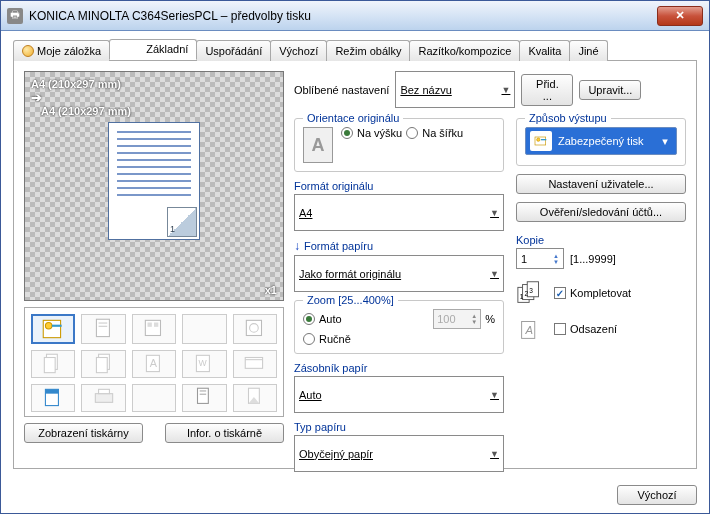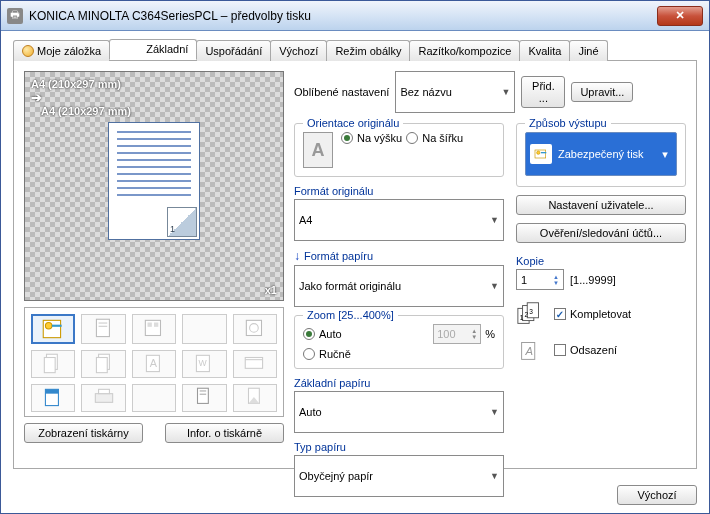--- a/index.html
+++ b/index.html
@@ -32,40 +32,40 @@
 .thumb-grid { border: 1px solid #aaa; padding: 6px; display: grid; grid-template-columns: repeat(5,1fr); gap: 6px; height: 110px; }
 .thumb { border: 1px solid #ccc; display: flex; align-items: center; justify-content: center; background: #fafafa; }
 .thumb.selected { border: 2px solid #3b78c7; background: #eaf2fb; }
 .thumb svg { width: 26px; height: 26px; }
 
 .left-buttons { display: flex; gap: 22px; }
 .btn { border: 1px solid #8a8a8a; background: linear-gradient(#fefefe,#e4e4e4); border-radius: 3px; padding: 3px 8px; font-size: 11px; cursor: pointer; text-align: center; }
 .btn.wide { flex: 1; }
 
 .mid-col { width: 210px; display: flex; flex-direction: column; gap: 8px; }
-.select { border: 1px solid #8a8a8a; background: #fff; padding: 20px 4px; font-size: 11px; height: 37px; display: flex; align-items: center; justify-content: space-between; }
+.select { border: 1px solid #8a8a8a; background: #fff; padding: 0 4px; font-size: 11px; height: 37px; display: flex; align-items: center; justify-content: space-between; text-decoration: underline; }
 .select .arrow { font-size: 9px; color: #555; }
 .fieldset { border: 1px solid #c8c8c8; border-radius: 3px; padding: 8px 8px 8px 8px; position: relative; }
 .fieldset-legend { position: absolute; top: -7px; left: 8px; background: #fff; padding: 0 4px; font-size: 11px; color: #003399; }
 .orient-row { display: flex; gap: 8px; align-items: flex-start; }
 .orient-icon { width: 30px; height: 36px; border: 1px solid #999; background: #f0f0f0; display: flex; align-items: center; justify-content: center; color: #999; font-size: 18px; font-weight: bold; }
 .radio-group { display: flex; flex-direction: row; gap: 4px; }
 .radio-row { display: flex; align-items: center; gap: 4px; }
 .radio { width: 12px; height: 12px; border: 1px solid #777; border-radius: 6px; display: inline-flex; align-items: center; justify-content: center; }
 .radio.checked::after { content: ""; width: 6px; height: 6px; background: #3a7a3a; border-radius: 3px; }
 .label { font-size: 11px; }
 .blue-label { color: #003399; font-size: 11px; }
 .down-arrow { color: #1040c0; font-size: 12px; font-weight: bold; }
 .zoom-row { display: flex; align-items: center; gap: 6px; }
 .spinbox { width: 48px; border: 1px solid #aaa; background: #f3f3f3; color: #aaa; padding: 1px 3px; display: flex; justify-content: space-between; align-items: center; height: 20px; }
 .spin-btns { display: flex; flex-direction: column; }
 .spin-btns span { font-size: 6px; line-height: 6px; color: #888; }
 
 .right-col { width: 170px; display: flex; flex-direction: column; gap: 8px; }
-.output-select { height: 44px; border: 1px solid #6a8cc0; background: #2a6fd6; color: #fff; display: flex; align-items: center; padding: 0 4px; gap: 6px; border-radius: 2px; cursor: pointer; }
+.output-select { height: 28px; border: 1px solid #6a8cc0; background: #2a6fd6; color: #fff; display: flex; align-items: center; padding: 0 4px; gap: 6px; border-radius: 2px; cursor: pointer; }
 .output-select .out-icon { width: 22px; height: 20px; background: #fff; border-radius: 2px; display: flex; align-items: center; justify-content: center; }
 .output-select .arrowbox { width: 14px; align-self: stretch; display: flex; align-items: center; justify-content: center; margin-left: auto; }
 .checkbox { width: 12px; height: 12px; border: 1px solid #777; display: inline-flex; align-items: center; justify-content: center; }
 .checkbox.checked::after { content: "✓"; font-size: 10px; color: #1a5db0; font-weight: bold; }
 .copies-row { display: flex; align-items: center; gap: 6px; }
 .num-input { width: 48px; border: 1px solid #8a8a8a; padding: 2px 4px; height: 21px; display: flex; align-items: center; justify-content: space-between; }
 .stack-icon { width: 30px; height: 24px; }
 .icon-row { display: flex; align-items: center; gap: 8px; margin-top: 4px; }
 
 .footer { display: flex; justify-content: flex-end; gap: 8px; padding: 6px 12px 0 12px; }
@@ -220,21 +220,21 @@
         </div>
       </div>
 
       <div style="flex:1; display:flex; flex-direction:column;">
         <div class="fav-top" style="margin-bottom:10px;">
           <span class="label">Oblíbené nastavení</span>
           <div class="select" style="width:120px">
               <span>Bez názvu</span>
               <span class="arrow">▼</span>
             </div>
-          <div class="btn" style="width:44px">Přid. ...</div>
+          <div class="btn" style="width:52px">Přid. ...</div>
           <div class="btn" style="width:62px">Upravit...</div>
         </div>
 
         <div style="display:flex; gap:12px; flex:1;">
 
           <div class="mid-col">
             <div class="fieldset">
               <div class="fieldset-legend">Orientace originálu</div>
               <div class="orient-row">
                 <div class="orient-icon">A</div>
@@ -288,21 +288,21 @@
                   <span class="label">%</span>
                 </div>
               </div>
               <div class="radio-row" style="margin-top:4px">
                   <span class="radio"></span>
                   <span class="label">Ručně</span>
                 </div>
             </div>
 
             <div>
-              <div class="blue-label">Základní papíru</div>
+              <div class="blue-label">Zásobník papír</div>
               <div class="select" style="margin-top:2px">
                   <span>Auto</span>
                   <span class="arrow">▼</span>
                 </div>
             </div>
 
             <div>
               <div class="blue-label">Typ papíru</div>
               <div class="select" style="margin-top:2px">
                   <span>Obyčejný papír</span>

